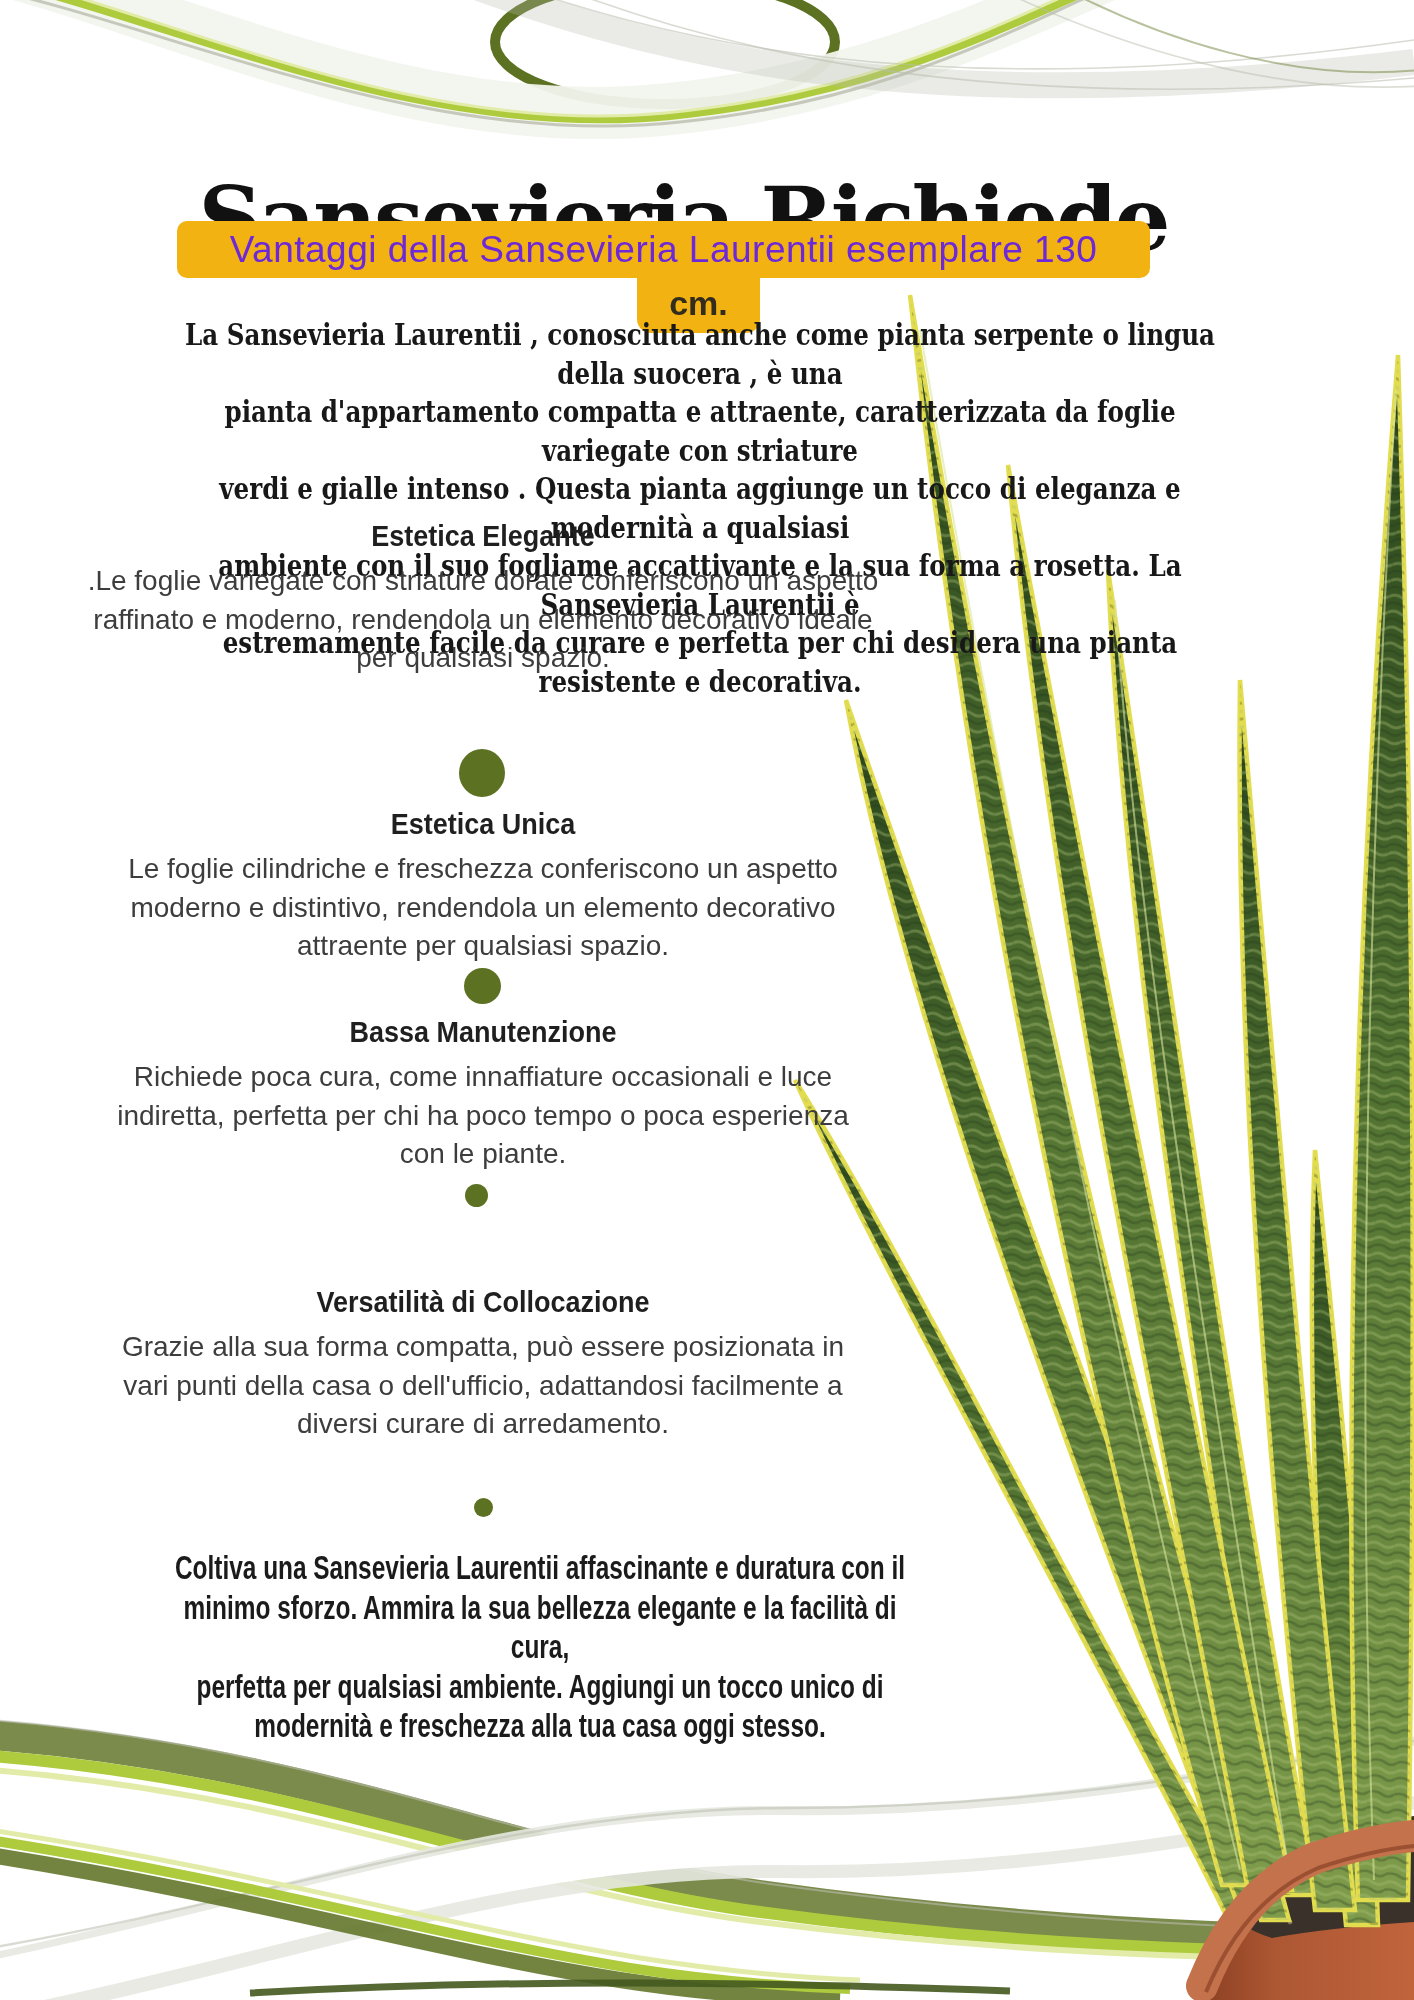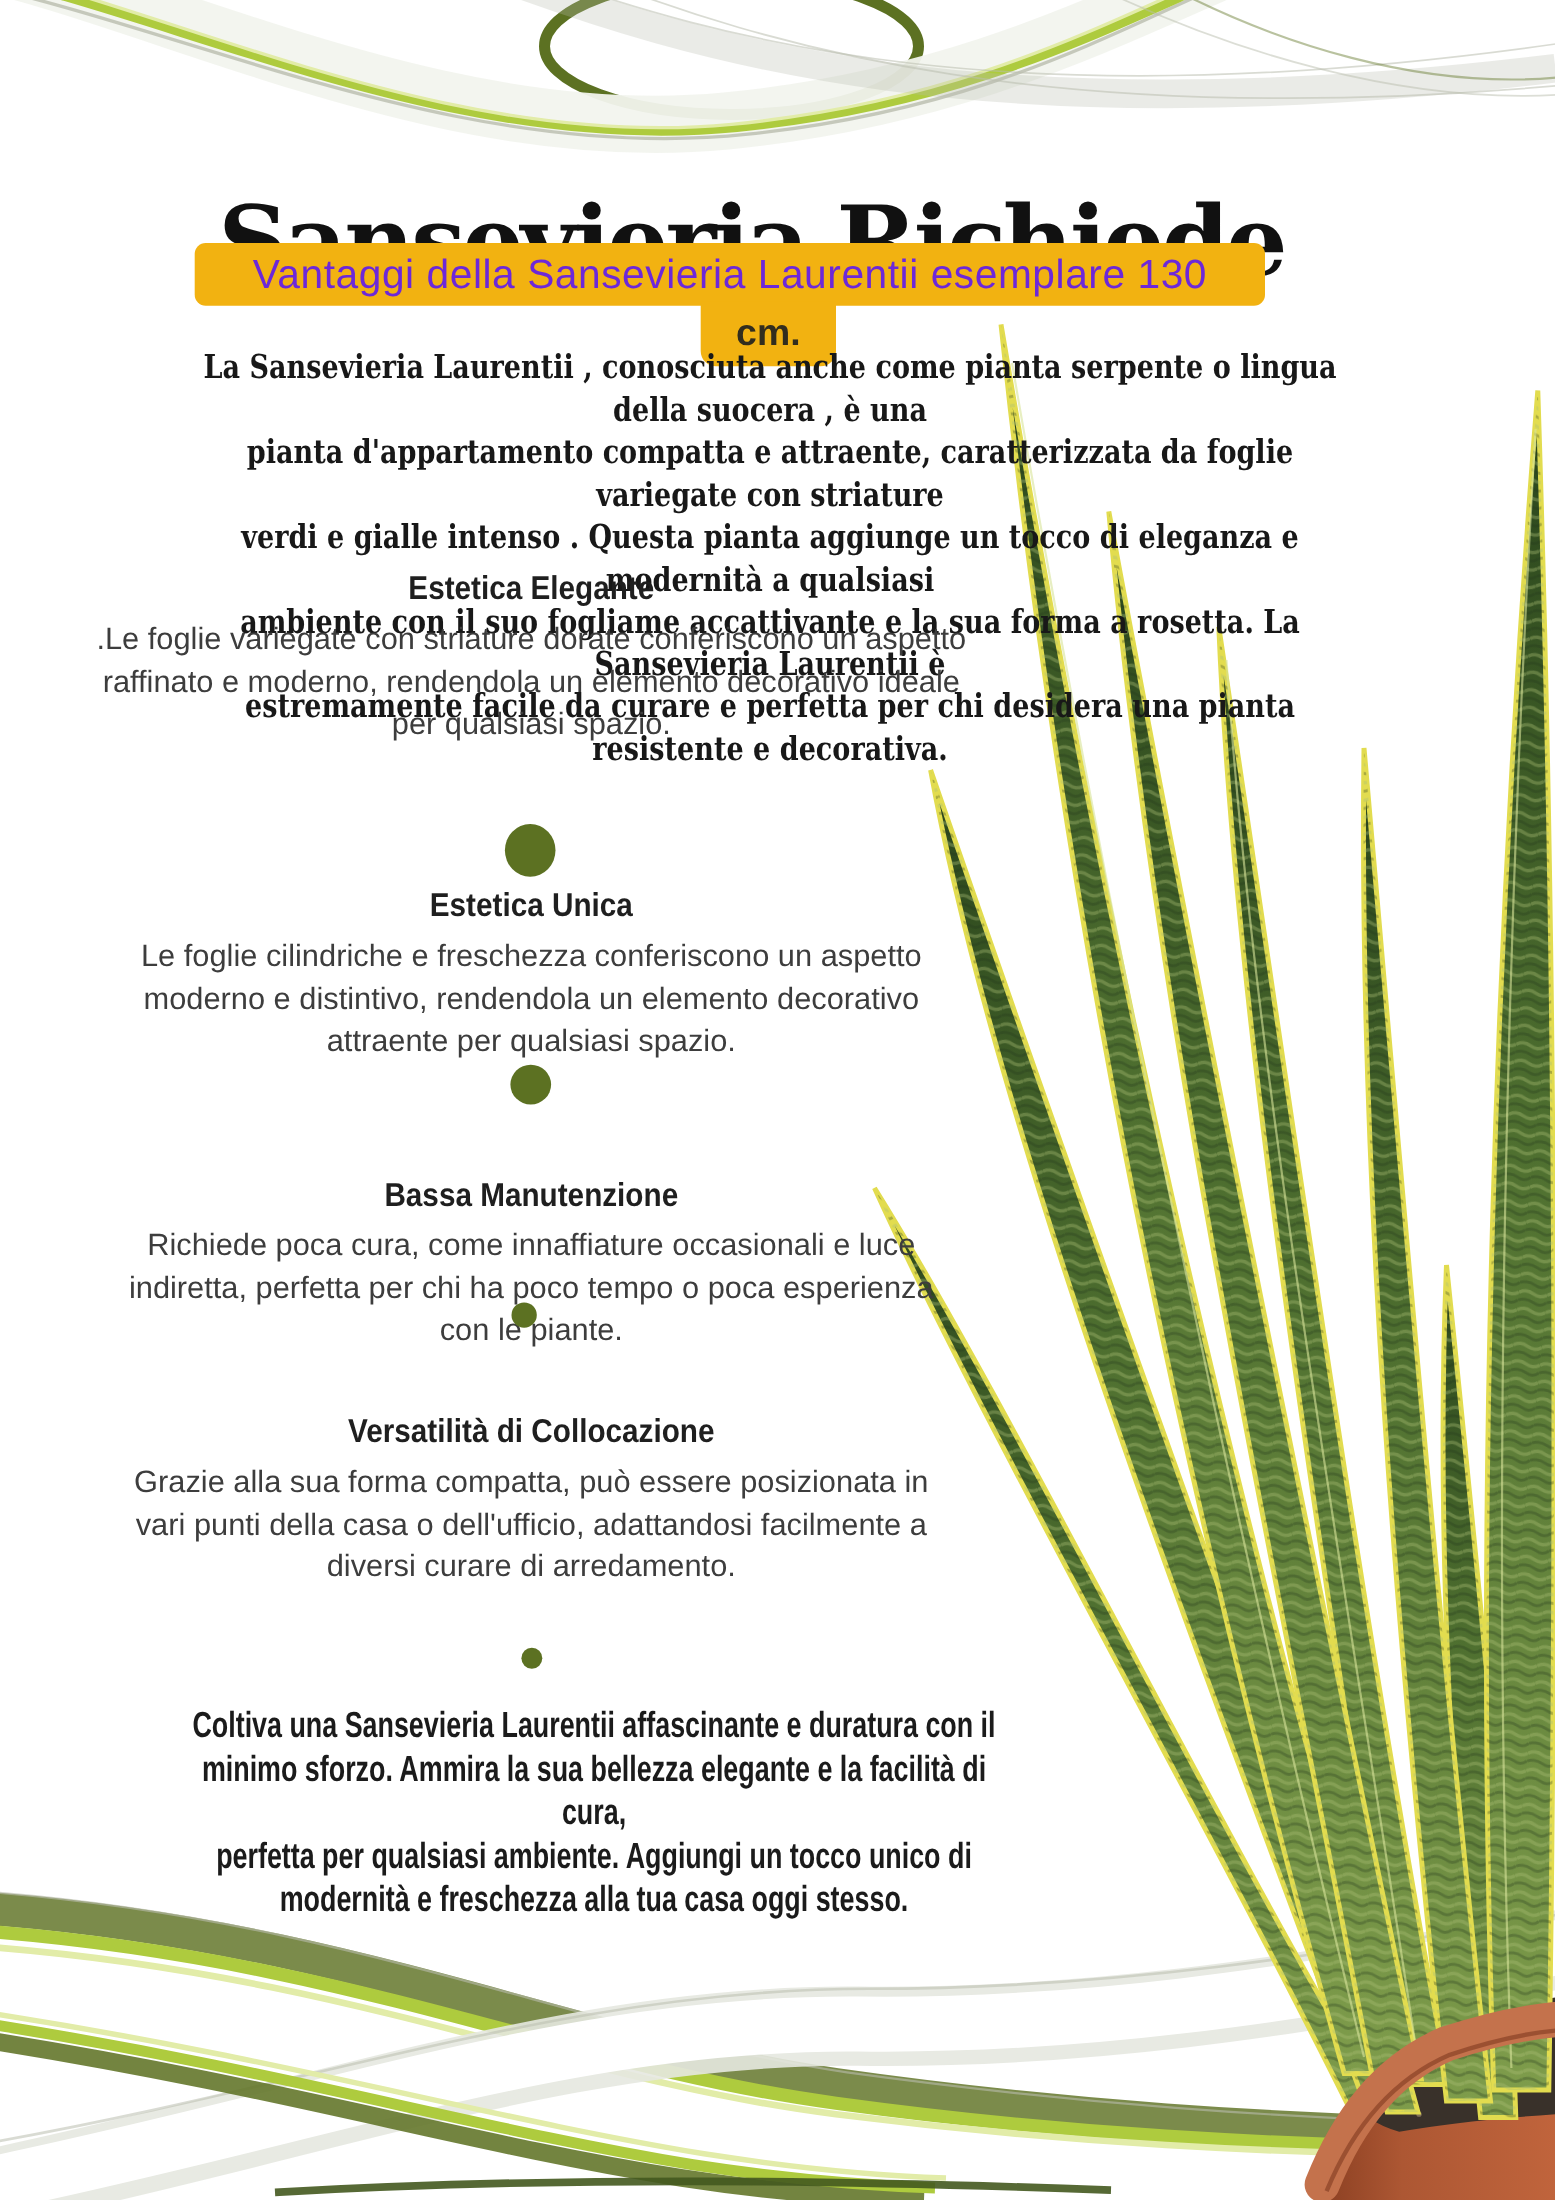--- a/index.html
+++ b/index.html
@@ -46,21 +46,21 @@
   .section h2{
     margin:0;font-size:30px;line-height:36px;font-weight:bold;color:#1f1f1f;
     transform:scaleX(.9);transform-origin:center top;
   }
   .section .section-body{
     margin-top:8px;font-size:28px;line-height:38.5px;color:#3d3d3d;
     white-space:pre-line;
   }
   #section-1{top:518px;}
   #section-2{top:806px;}
-  #section-3{top:1069px;}
+  #section-3{top:1014px;}
   #section-4{top:1284px;}
   
   .dot{border-radius:50%;background:var(--accent-olive);}
   #dot-1{left:459px;top:749px;width:46px;height:48px;}
   #dot-2{left:464px;top:968px;width:37px;height:36px;}
   #dot-3{left:465px;top:1184px;width:23px;height:23px;}
   #dot-4{left:474px;top:1498px;width:19px;height:19px;}
   
   #top-wave{left:0;top:0;width:1414px;height:150px;}
   #bottom-wave{left:0;top:1690px;width:1414px;height:310px;}

